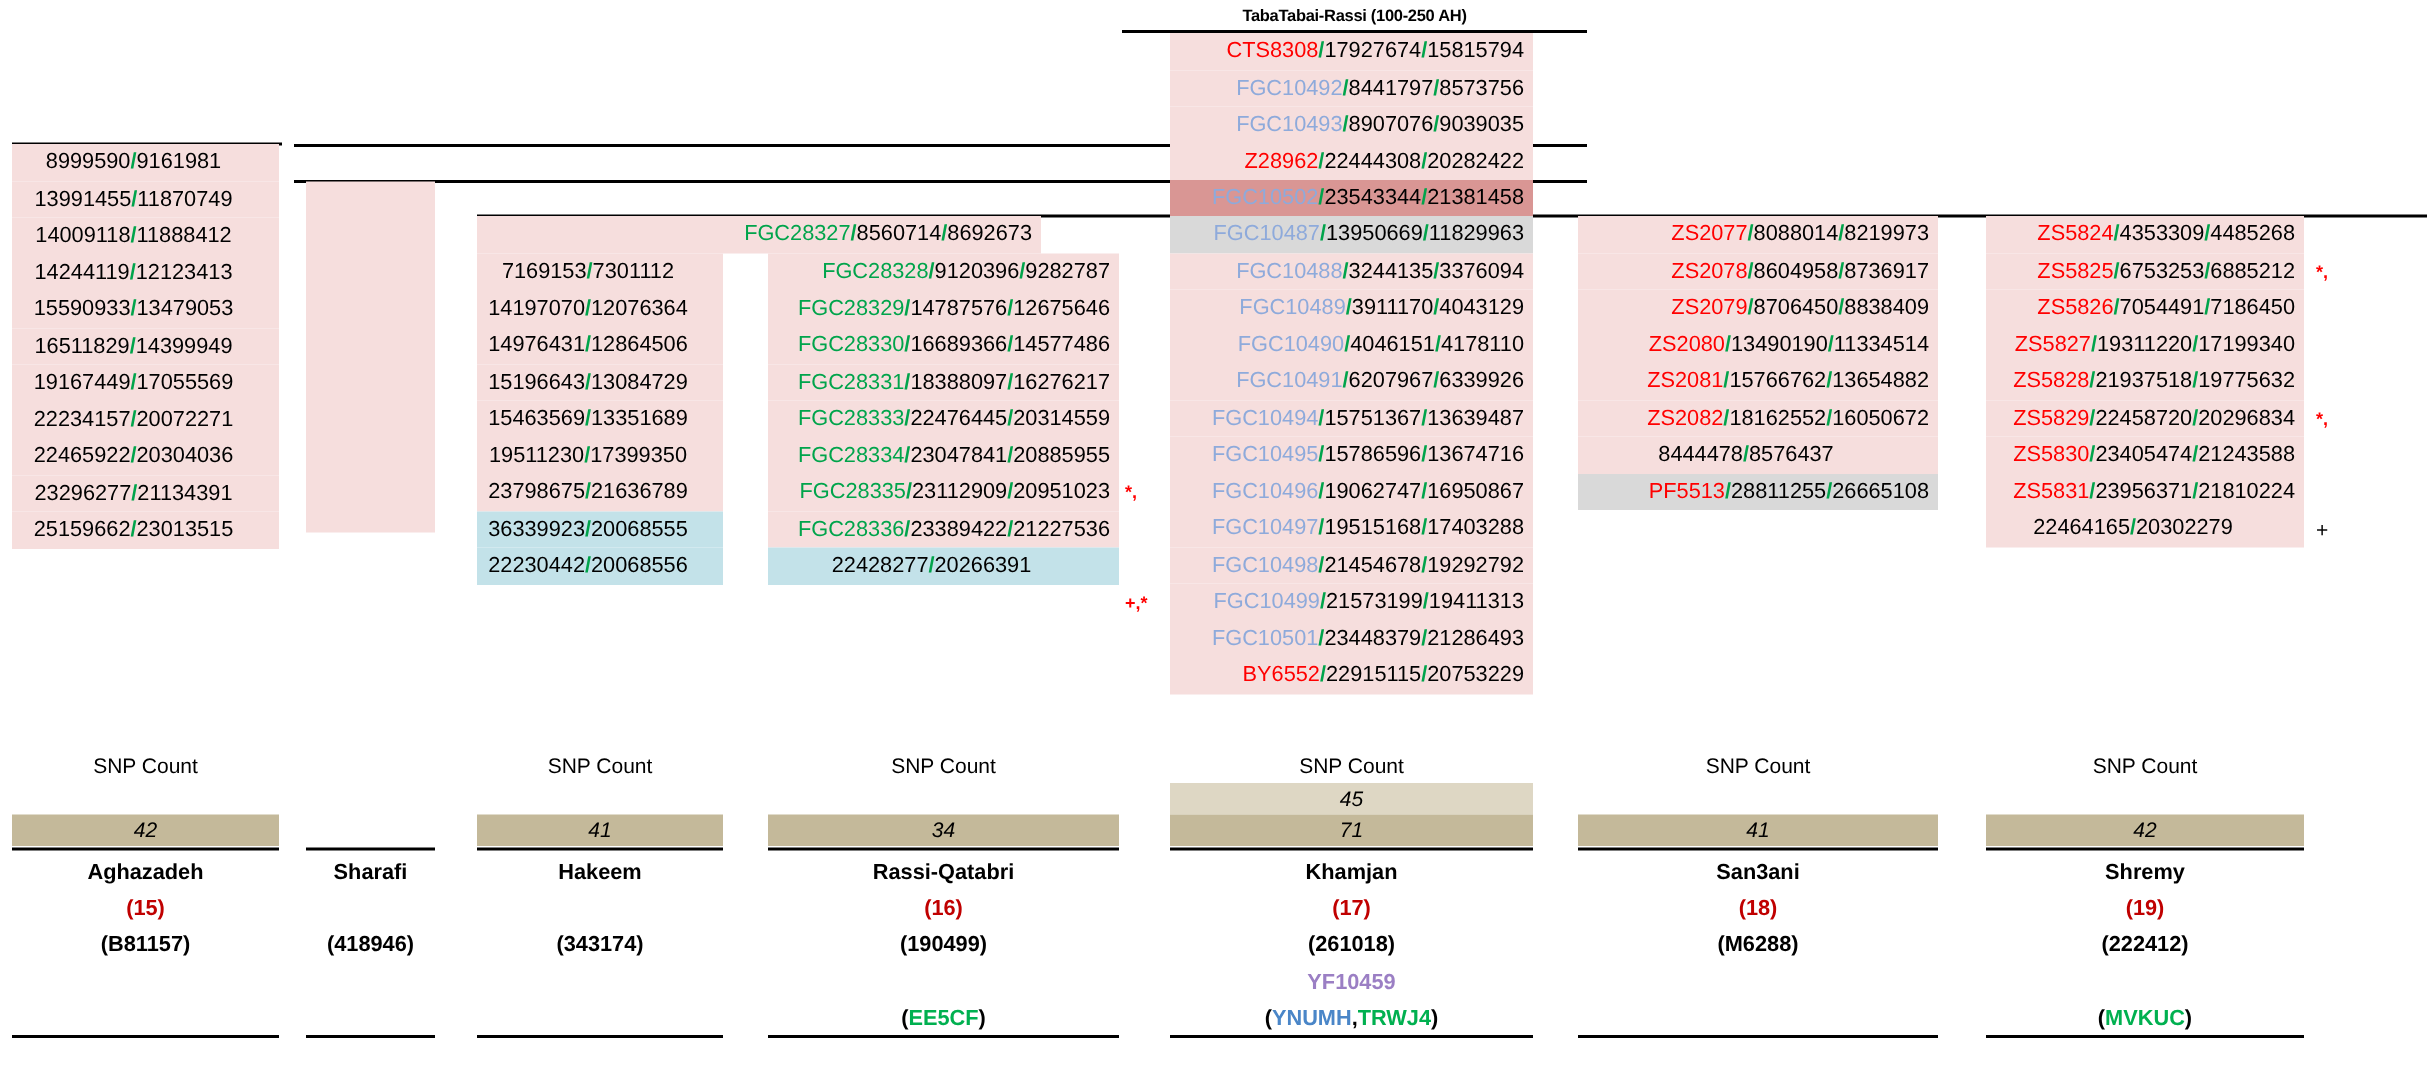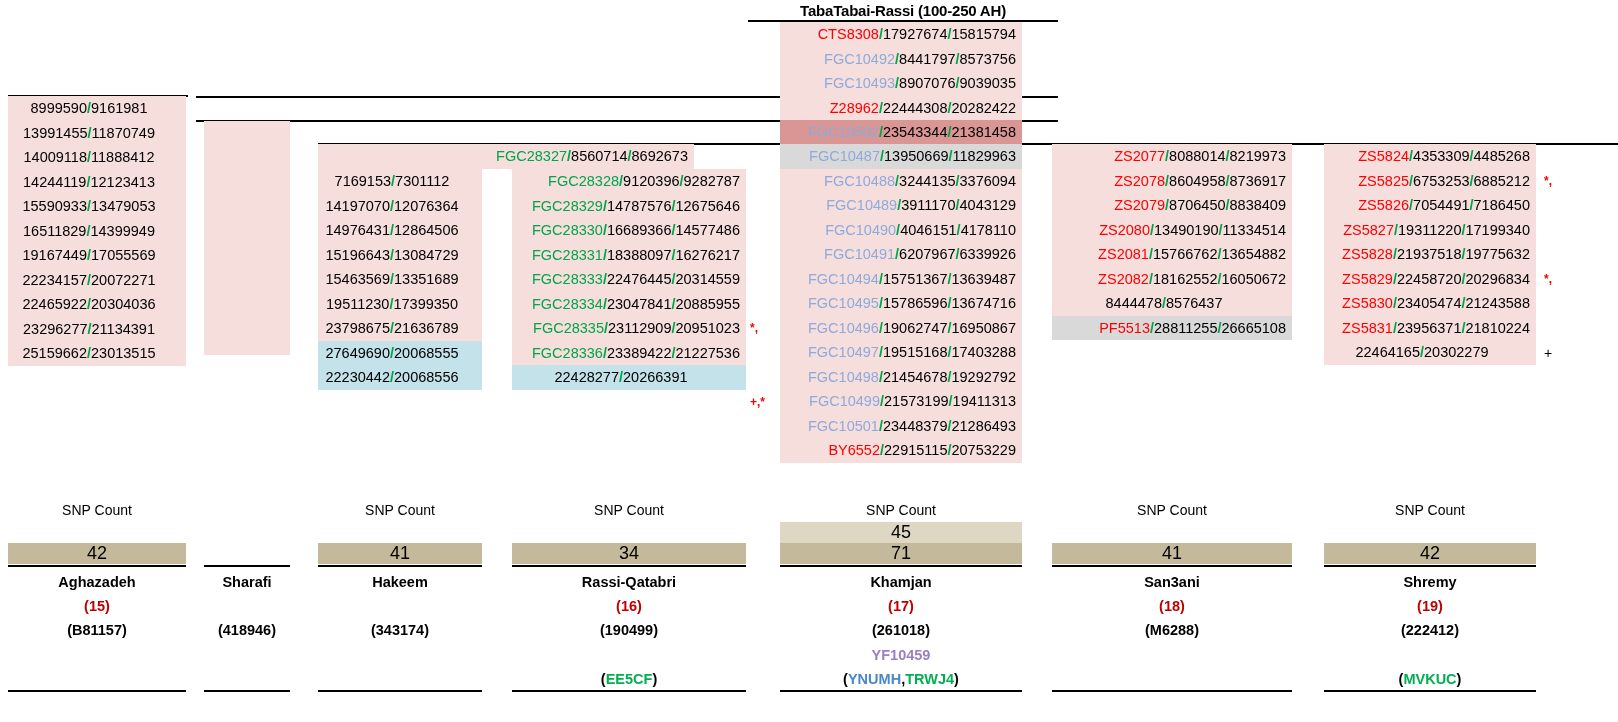--- a/index.html
+++ b/index.html
@@ -5,21 +5,21 @@
   html,body{margin:0;padding:0;background:#ffffff;}
   body{
     width:1618px;height:722px;position:relative;overflow:hidden;
     font-family:"Liberation Sans","DejaVu Sans",sans-serif;
     color:#000000;
   }
   .abs{position:absolute;}
   
   #title{
     left:748px;top:0px;width:310px;height:22px;
-    font-size:15px;font-weight:bold;text-align:center;line-height:22px;
+    font-size:11px;font-weight:bold;text-align:center;line-height:22px;
     letter-spacing:-0.2px;
   }
   
   .rule{background:#000000;height:2px;}
   .snprow{
     font-size:14.5px;line-height:24.5px;height:24.5px;
     text-align:right;white-space:nowrap;box-sizing:border-box;
     padding-right:6px;
   }
   .snprow.ctr{text-align:center;padding-right:16px;}
@@ -36,22 +36,22 @@
     white-space:nowrap;
   }
   .markerplus{
     position:absolute;font-size:14px;color:#000000;white-space:nowrap;
   }
   
   .snpcount-label{
     font-size:14px;text-align:center;white-space:nowrap;
   }
   .countbar{
-    height:21px;line-height:21px;font-size:18px;text-align:center;
-    background:#c4b99a;color:#000;
+    height:21px;line-height:21px;font-size:14px;text-align:center;
+    background:#c4b99a;color:#000;font-style:italic;
   }
   .countbar.light{background:#ded7c4;}
   .namecell{
     font-size:14.5px;font-weight:bold;text-align:center;white-space:nowrap;
   }
   .idxcell{
     font-size:14.5px;font-weight:bold;text-align:center;color:#c00000;
   }
   .kitcell{
     font-size:14.5px;font-weight:bold;text-align:center;white-space:nowrap;
@@ -100,21 +100,21 @@
 
 <div class="abs" id="col-hakeem-header" style="left:318px;top:144px;width:164px;"></div>
 <div class="abs" id="col-hakeem-rows" style="left:318px;top:169px;width:164px;">
     <div class="snprow pinkbg ctr"><span>7169153</span><span class="sep">/</span><span>7301112</span></div>
     <div class="snprow pinkbg ctr"><span>14197070</span><span class="sep">/</span><span>12076364</span></div>
     <div class="snprow pinkbg ctr"><span>14976431</span><span class="sep">/</span><span>12864506</span></div>
     <div class="snprow pinkbg ctr"><span>15196643</span><span class="sep">/</span><span>13084729</span></div>
     <div class="snprow pinkbg ctr"><span>15463569</span><span class="sep">/</span><span>13351689</span></div>
     <div class="snprow pinkbg ctr"><span>19511230</span><span class="sep">/</span><span>17399350</span></div>
     <div class="snprow pinkbg ctr"><span>23798675</span><span class="sep">/</span><span>21636789</span></div>
-    <div class="snprow bluebg ctr"><span>27649690</span><span class="sep">/</span><span>20068555</span></div>
+    <div class="snprow bluebg ctr"><span>36339923</span><span class="sep">/</span><span>20068555</span></div>
     <div class="snprow bluebg ctr"><span>22230442</span><span class="sep">/</span><span>20068556</span></div>
   </div>
 
 <div class="abs" id="col-rassi-header" style="left:318px;top:144px;width:376px;">
     <div class="snprow pinkbg"><span class="nm-green">FGC28327</span><span class="sep">/</span><span>8560714</span><span class="sep">/</span><span>8692673</span></div>
   </div>
 <div class="abs" id="col-rassi-rows" style="left:512px;top:169px;width:234px;">
     <div class="snprow pinkbg"><span class="nm-green">FGC28328</span><span class="sep">/</span><span>9120396</span><span class="sep">/</span><span>9282787</span></div>
     <div class="snprow pinkbg"><span class="nm-green">FGC28329</span><span class="sep">/</span><span>14787576</span><span class="sep">/</span><span>12675646</span></div>
     <div class="snprow pinkbg"><span class="nm-green">FGC28330</span><span class="sep">/</span><span>16689366</span><span class="sep">/</span><span>14577486</span></div>

